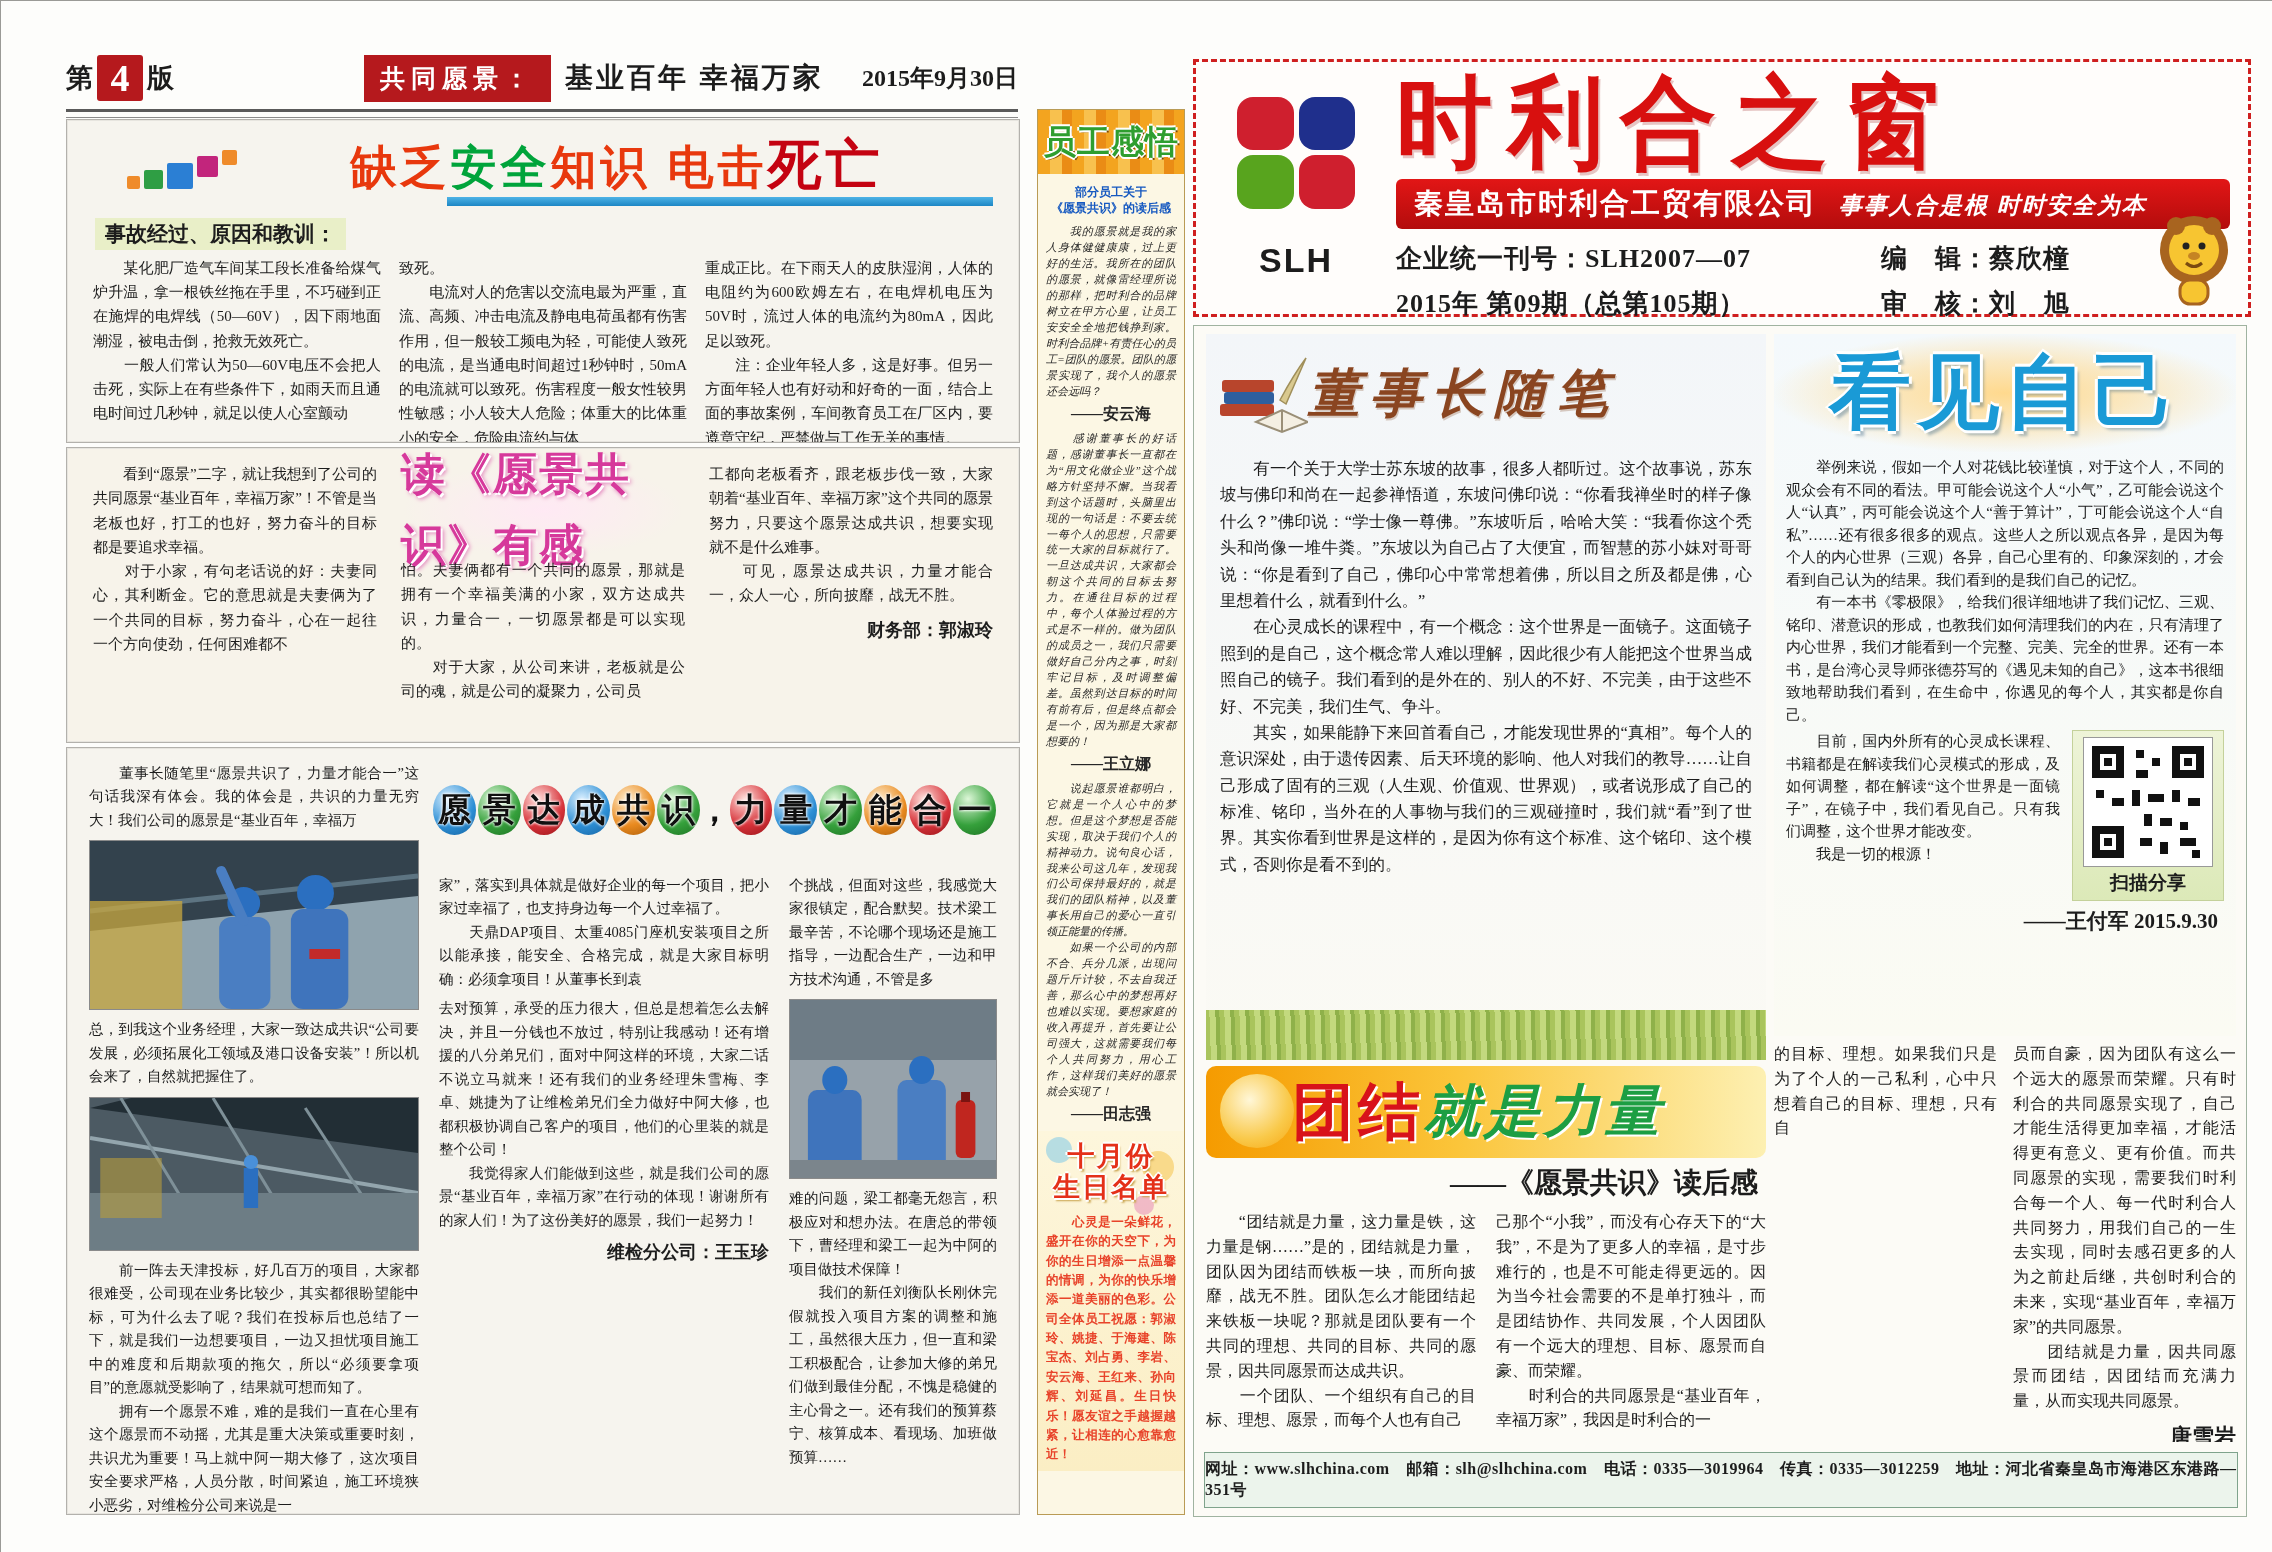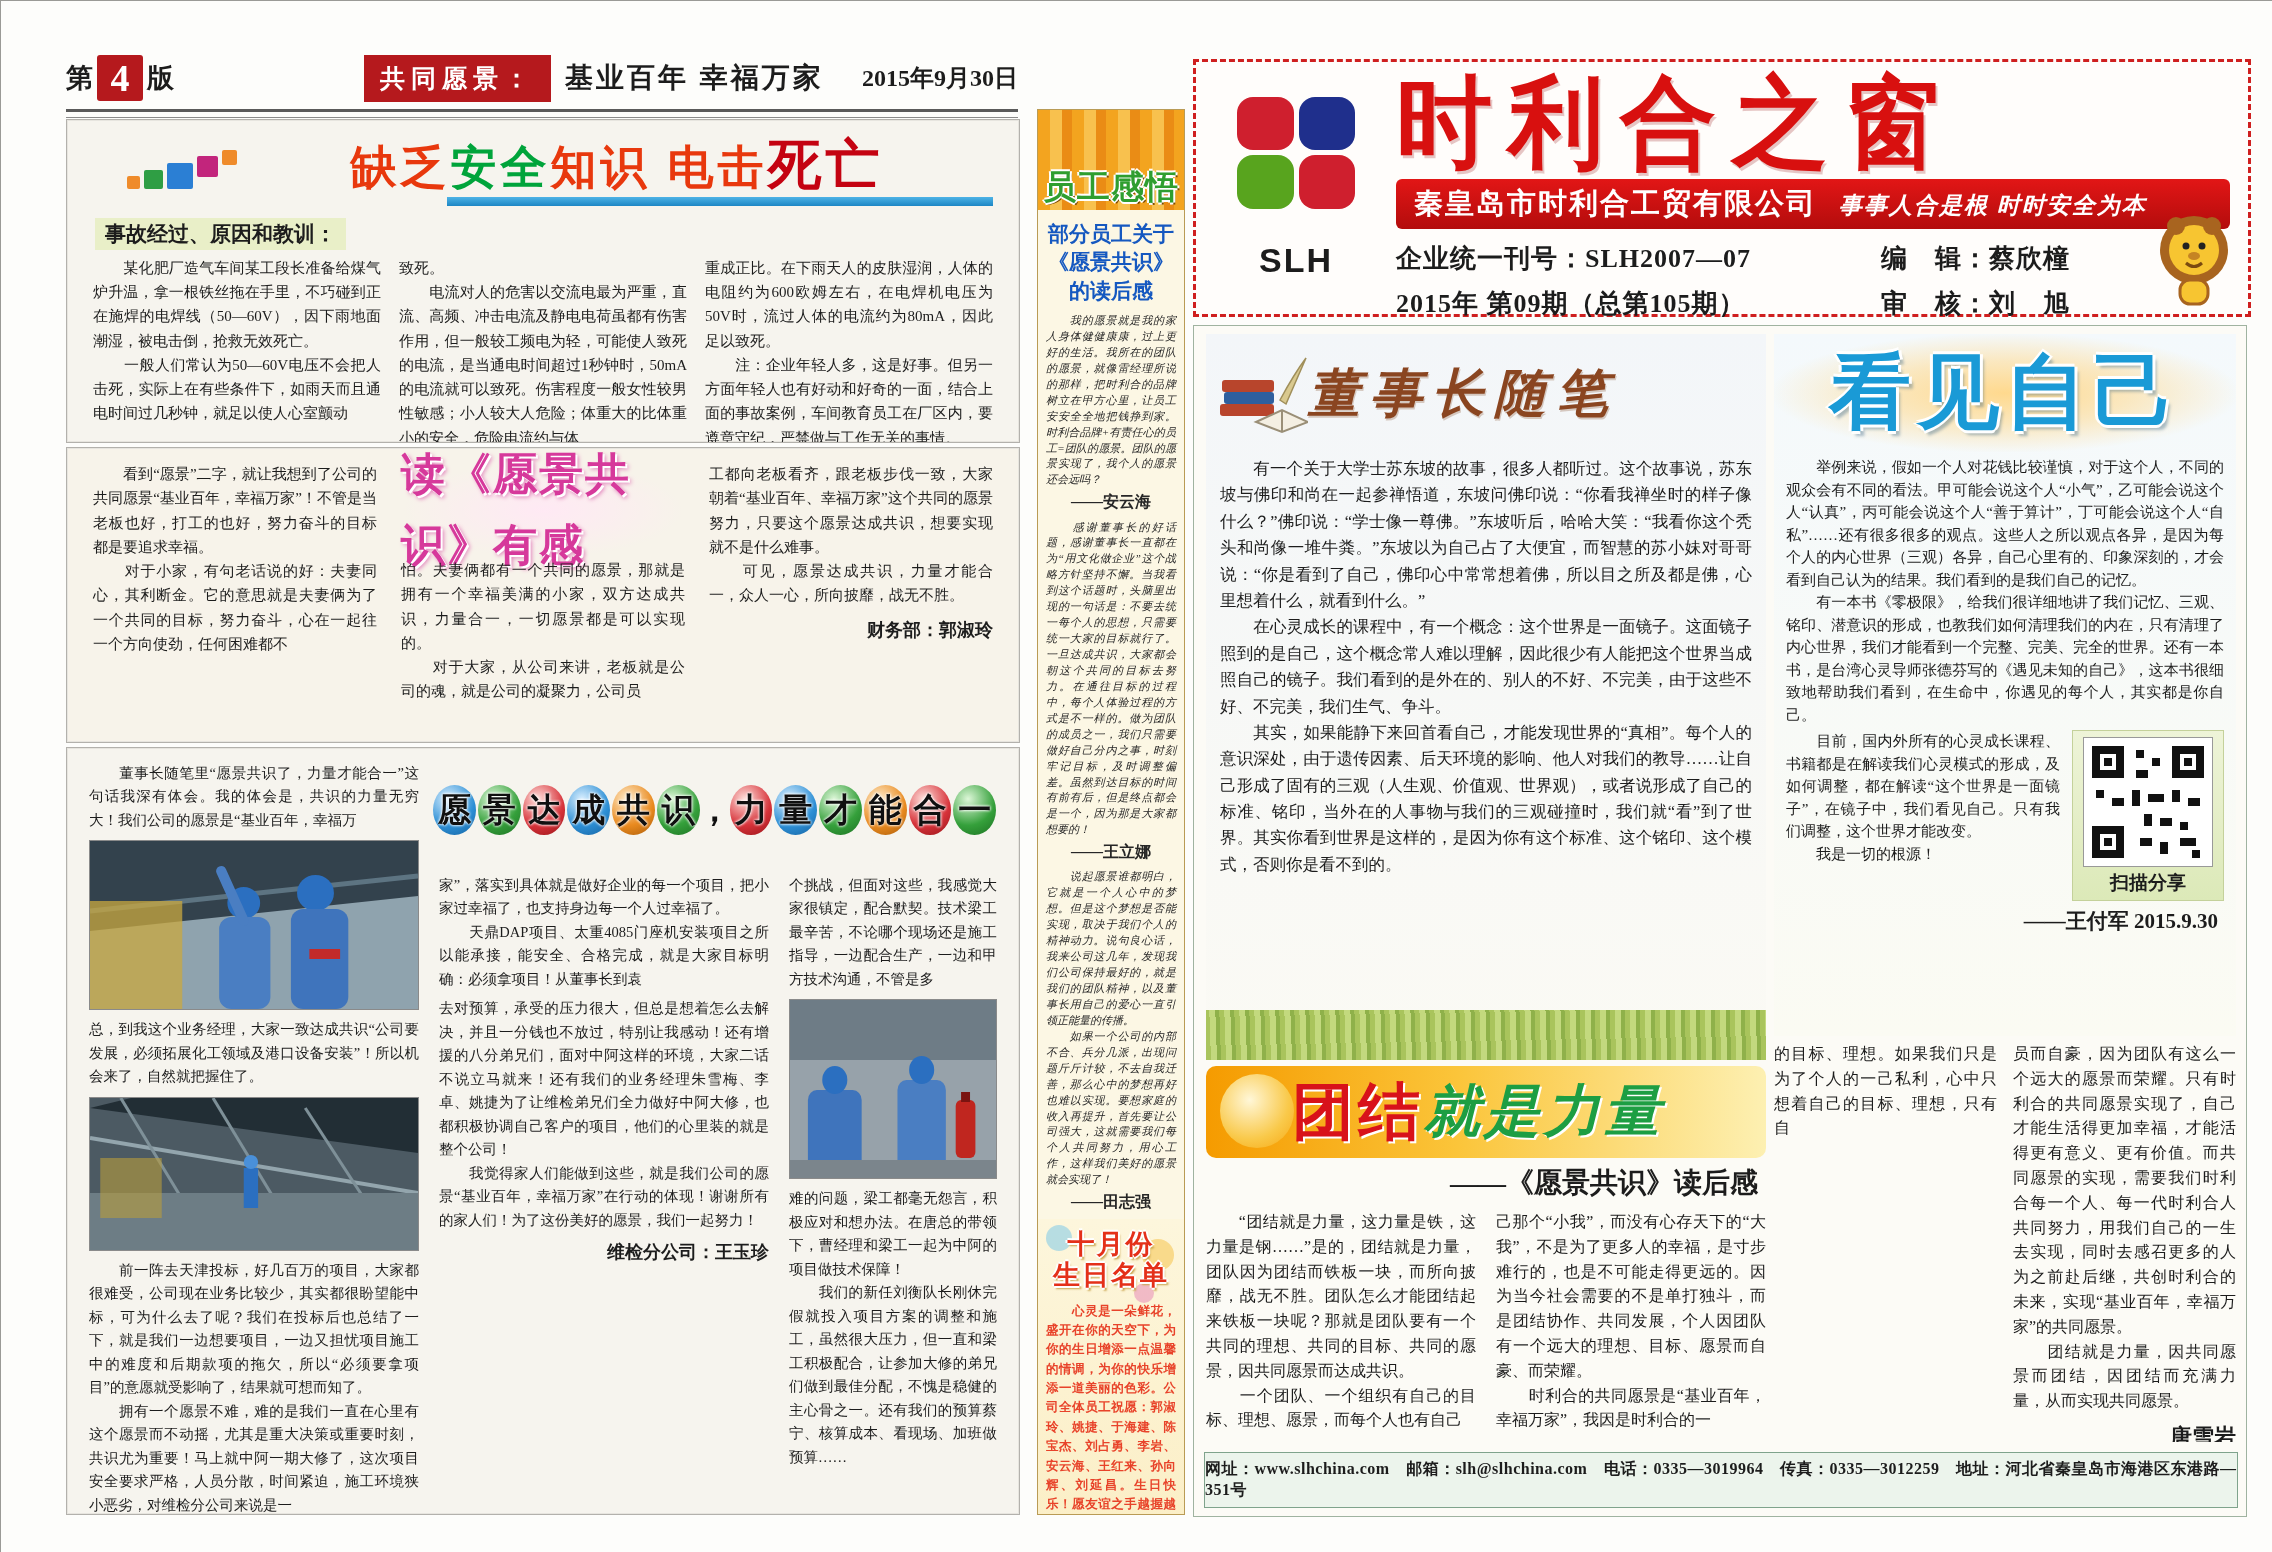--- a/index.html
+++ b/index.html
@@ -48,25 +48,25 @@
   .bub-green{background:radial-gradient(circle at 35% 28%,#ddf7d8,#35a03b 58%,#1c7022);}
   .bub-red{background:radial-gradient(circle at 35% 28%,#ffe0dc,#d7333a 58%,#961217);}
   .bub-orange{background:radial-gradient(circle at 35% 28%,#ffeccb,#e98a1f 58%,#a85a08);}
   .bub-plain{width:26px;background:none;text-shadow:none;font-size:34px;}
   .photo{border:1px solid #8a8a8a;margin:8px 0;overflow:hidden;position:relative;}
   .photo svg{display:block;width:100%;height:100%;}
   .sig{text-align:right;font-weight:900;font-size:18px;margin-top:8px;font-family:"Liberation Sans","DejaVu Sans",sans-serif;}
 
   
   #strip{left:1036px;top:108px;width:146px;height:1404px;background:#fcf7e4;border:1px solid #b99b55;overflow:hidden;}
-  .strip-head{height:100px;display:flex;align-items:flex-end;justify-content:center;
+  .strip-head{height:64px;display:flex;align-items:center;justify-content:center;
       background:repeating-linear-gradient(90deg,#f3a41f 0 12px,#f8c14e 12px 24px,#ea8c15 24px 34px);}
   .strip-head span{font-weight:900;font-size:33px;color:#2f9e2f;letter-spacing:1px;
       text-shadow:-2px 0 #fff,2px 0 #fff,0 -2px #fff,0 2px #fff,2px 2px 0 #7a4a00;}
-  .strip-sub{color:#1558c0;font-weight:bold;font-size:21px;text-align:center;line-height:1.35;margin:10px 4px 8px 4px;white-space:pre-wrap;}
+  .strip-sub{color:#1558c0;font-weight:bold;font-size:12px;text-align:center;line-height:1.35;margin:10px 4px 8px 4px;white-space:pre-wrap;}
   .strip-body{padding:0 8px;font-size:11px;line-height:1.45;font-style:italic;color:#262626;}
   .strip-sig{text-align:center;font-weight:900;font-style:normal;font-size:16px;margin:2px 0 6px 0;}
   .bday{position:relative;margin-top:6px;padding:10px 6px 6px 6px;text-align:center;
         background:linear-gradient(180deg,#fdf6dc,#fbeec4);}
   .bday-deco{position:absolute;border-radius:50%;opacity:.55;}
   .bday-title{position:relative;font-weight:900;font-size:27px;color:#e43019;line-height:1.15;letter-spacing:2px;
         text-shadow:-2px 0 #fff,2px 0 #fff,0 -2px #fff,0 2px #fff,2px 3px 2px #c8a24a;}
   .bday-text{margin-top:10px;padding:0 2px;font-size:12.5px;line-height:1.55;color:#e8432a;font-weight:bold;text-align:justify;white-space:pre-wrap;}
 
   

